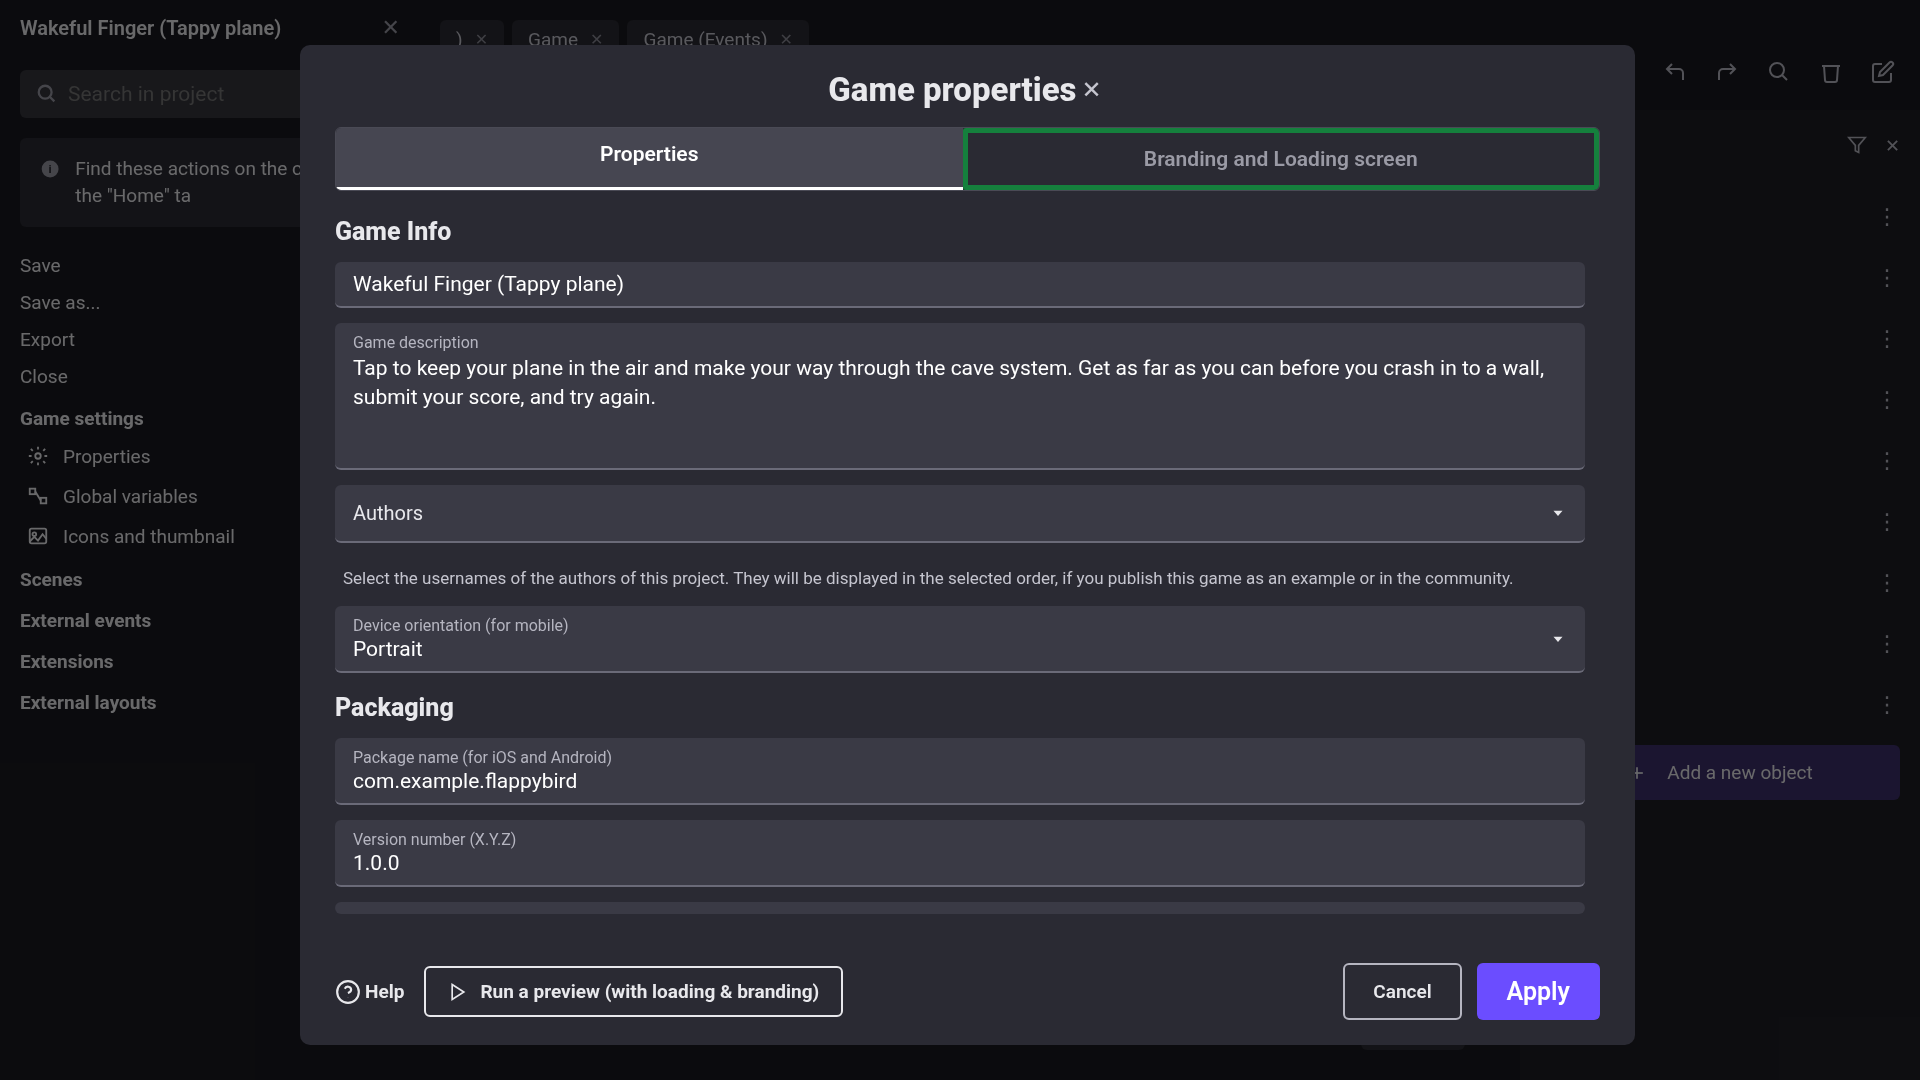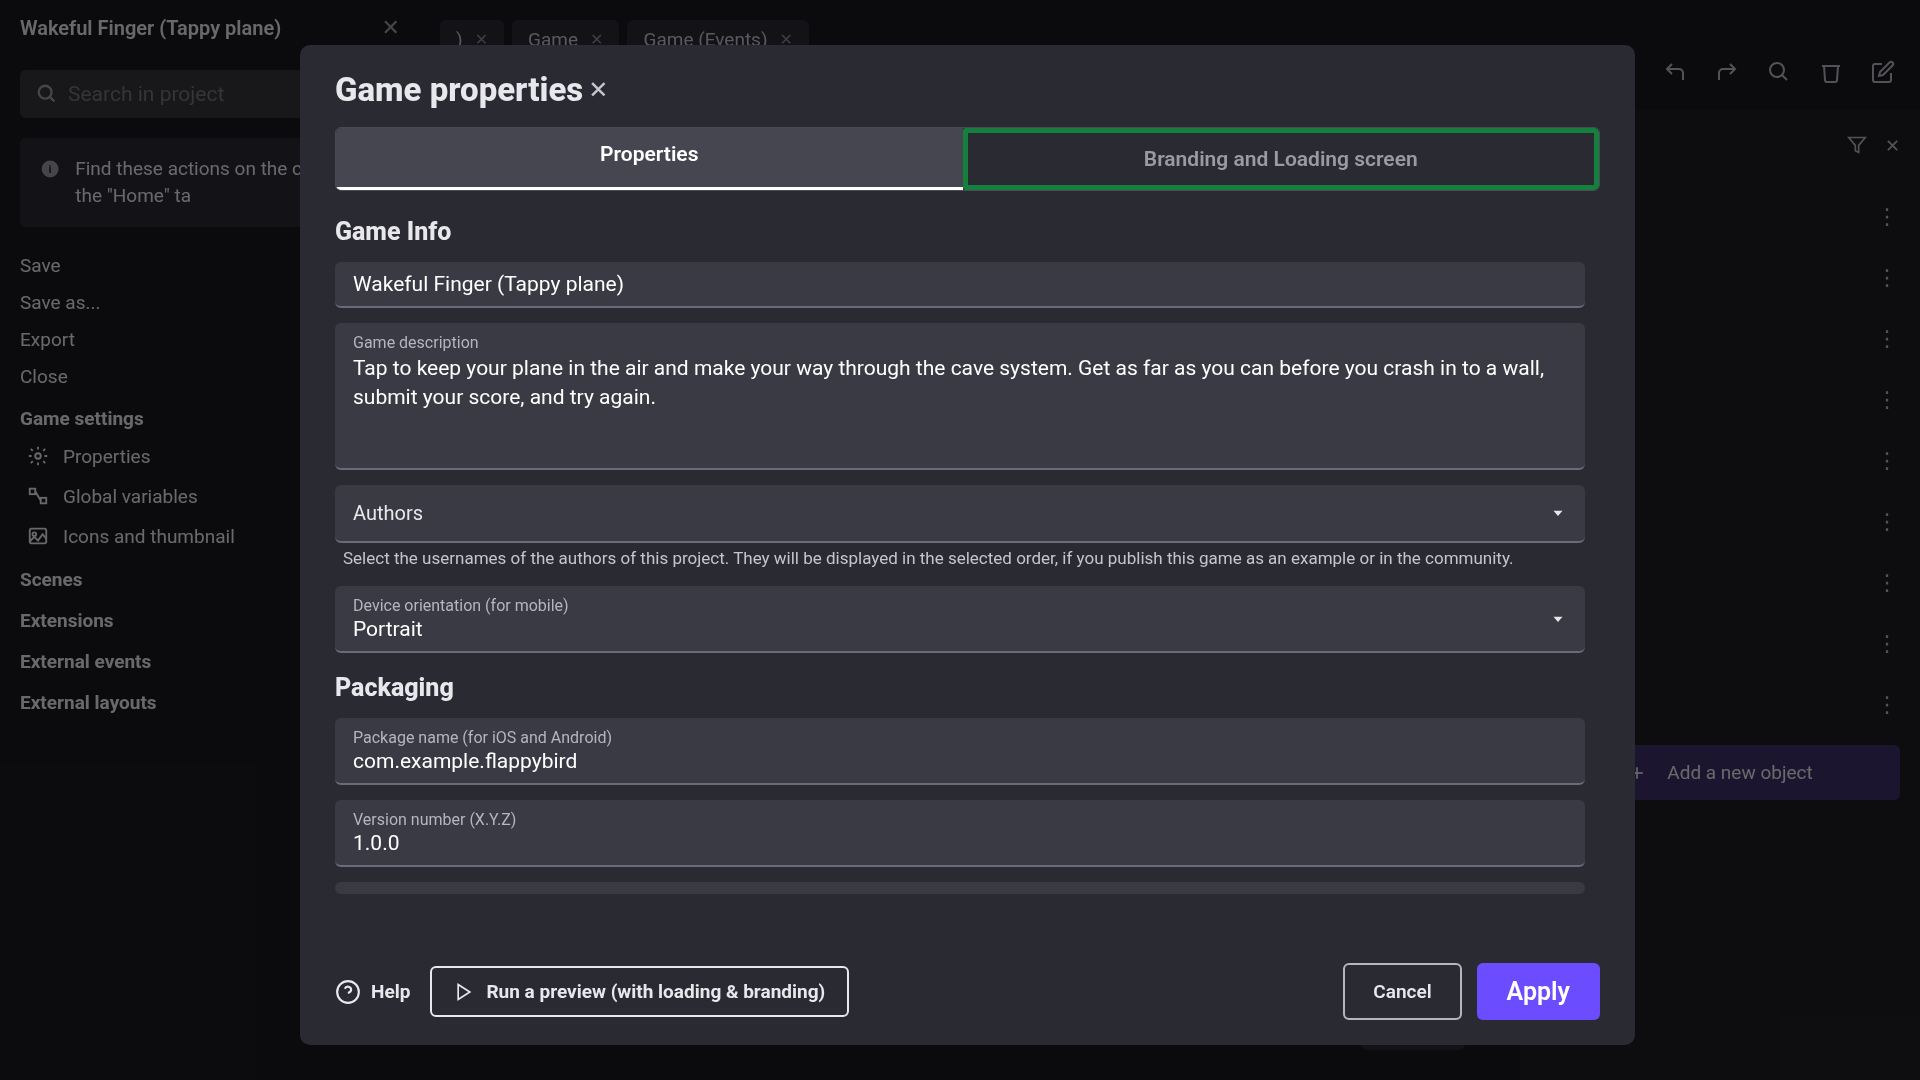--- a/index.html
+++ b/index.html
@@ -26,44 +26,44 @@
 .right-panel-header{display:flex;justify-content:space-between;align-items:center;margin-bottom:20px}
 .right-panel-tab{font-size:19px;color:#e8e8ec;border-bottom:2px solid #7b5cff;padding:8px 20px}
 .right-panel-icons{display:flex;gap:18px;color:#b5b5c0}
 .object-row{display:flex;justify-content:space-between;align-items:center;padding:18px 0;font-size:18px;color:#c5c5cf}
 .object-row-label{flex:1;text-align:left}
 .object-row-menu{color:#b5b5c0;font-size:22px;letter-spacing:2px}
 .add-object-btn{background:#3d2f6b;border-radius:6px;padding:16px;display:flex;align-items:center;justify-content:center;gap:20px;font-size:19px;color:#e8e8ec;margin-top:10px;cursor:pointer}
 .badge{position:absolute;bottom:30px;right:455px;background:#2a2a33;color:#e8e8ec;padding:8px 18px;border-radius:6px;font-size:19px;z-index:0}
 .overlay{position:absolute;inset:0;background:rgba(0,0,0,0.55);z-index:5}
 .dialog{position:absolute;left:300px;top:45px;width:1335px;height:1000px;background:#2a2a33;border-radius:10px;z-index:10;display:flex;flex-direction:column;padding:25px 35px}
-.dialog-header{display:flex;justify-content:flex-start;align-items:center;margin-bottom:18px}
+.dialog-header{display:flex;justify-content:center;align-items:center;margin-bottom:18px}
 .dialog-title{font-size:33px;font-weight:800;color:#e8e8ec}
 .dialog-close{color:#c5c5cf;font-size:24px;cursor:pointer;padding:5px}
 .dialog-tabs{display:flex;border:1px solid #4a4a55;border-radius:6px;overflow:hidden}
 .dialog-tab{flex:1;text-align:center;padding:14px;font-size:21px;font-weight:600;cursor:pointer}
 .dialog-tab.active{background:#464651;color:#fff;border-bottom:3px solid #fff}
 .dialog-tab.inactive{color:#9a9aa5}
 .highlight-box{border:5px solid #15803d;border-radius:3px}
 .dialog-content{flex:1;overflow-y:auto;padding-right:15px;margin-top:22px}
 .dialog-content::-webkit-scrollbar{width:10px}
 .dialog-content::-webkit-scrollbar-track{background:#35353d;border-radius:5px}
 .dialog-content::-webkit-scrollbar-thumb{background:#5a5a65;border-radius:5px}
 .section-title{font-size:25px;font-weight:800;color:#e8e8ec;margin-bottom:16px;margin-top:4px}
 .input-field{background:#3a3a45;border-radius:6px;padding:10px 18px;margin-bottom:15px;border-bottom:2px solid #6a6a78}
 .input-label{font-size:16px;color:#b5b5c0;margin-bottom:2px}
 .input-value{font-size:21px;color:#fff;background:transparent;border:none;outline:none;width:100%}
 textarea.input-value{resize:none;font-family:inherit;line-height:1.4;min-height:100px}
-.select-field{background:#3a3a45;border-radius:6px;padding:16px 18px;display:flex;justify-content:space-between;align-items:center;margin-bottom:0;border-bottom:2px solid #6a6a78;cursor:pointer}
+.select-field{background:#3a3a45;border-radius:6px;padding:16px 18px;display:flex;justify-content:space-between;align-items:center;margin-bottom:20px;border-bottom:2px solid #6a6a78;cursor:pointer}
 .select-field-label{font-size:20px;color:#e8e8ec}
 .select-arrow{color:#e8e8ec}
 .help-text{font-size:17px;color:#c5c5cf;padding:5px 8px 18px}
 .dialog-footer{display:flex;justify-content:space-between;align-items:center;padding-top:20px}
 .footer-left{display:flex;gap:20px;align-items:center}
-.help-btn{display:flex;align-items:center;gap:10px;font-size:19px;font-weight:700;color:#e8e8ec;cursor:pointer}
+.help-btn{display:flex;align-items:center;gap:4px;font-size:19px;font-weight:700;color:#e8e8ec;cursor:pointer}
 .btn-outline{border:2px solid #e8e8ec;border-radius:6px;padding:12px 22px;display:flex;align-items:center;gap:12px;font-size:19px;font-weight:700;cursor:pointer;background:transparent;color:#e8e8ec}
 .btn-secondary{border:2px solid #b5b5c0;border-radius:6px;padding:12px 28px;font-size:19px;font-weight:600;cursor:pointer;background:transparent;color:#e8e8ec}
 .btn-primary{border:none;border-radius:6px;padding:14px 30px;font-size:25px;font-weight:600;cursor:pointer;background:#6b4dff;color:#fff}
 .footer-right{display:flex;gap:15px}
 </style>
 </head>
 <body>
 
 <div class="bg-window">
   <div class="sidebar">
@@ -113,22 +113,22 @@
       <span class="icon-box">
           <svg width="22" height="22" viewBox="0 0 24 24" fill="none" stroke="currentColor" stroke-width="2">
             <rect x="3" y="4" width="18" height="16" rx="2"></rect>
             <circle cx="8" cy="10" r="2"></circle>
             <path d="M3 18l5-5 4 4 5-7 4 5"></path>
           </svg>
         </span>
       <span>Icons and thumbnail</span>
     </div>
     <div class="sidebar-section-title">Scenes</div>
+    <div class="sidebar-section-title">External events</div>
     <div class="sidebar-section-title">Extensions</div>
-    <div class="sidebar-section-title">External events</div>
     <div class="sidebar-section-title">External layouts</div>
   </div>
 
   <div class="main-tabs">
     <div class="main-tab">
         <span>)</span>
         <span class="main-tab-close">✕</span>
       </div>
     <div class="main-tab">
         <span>Game</span>

